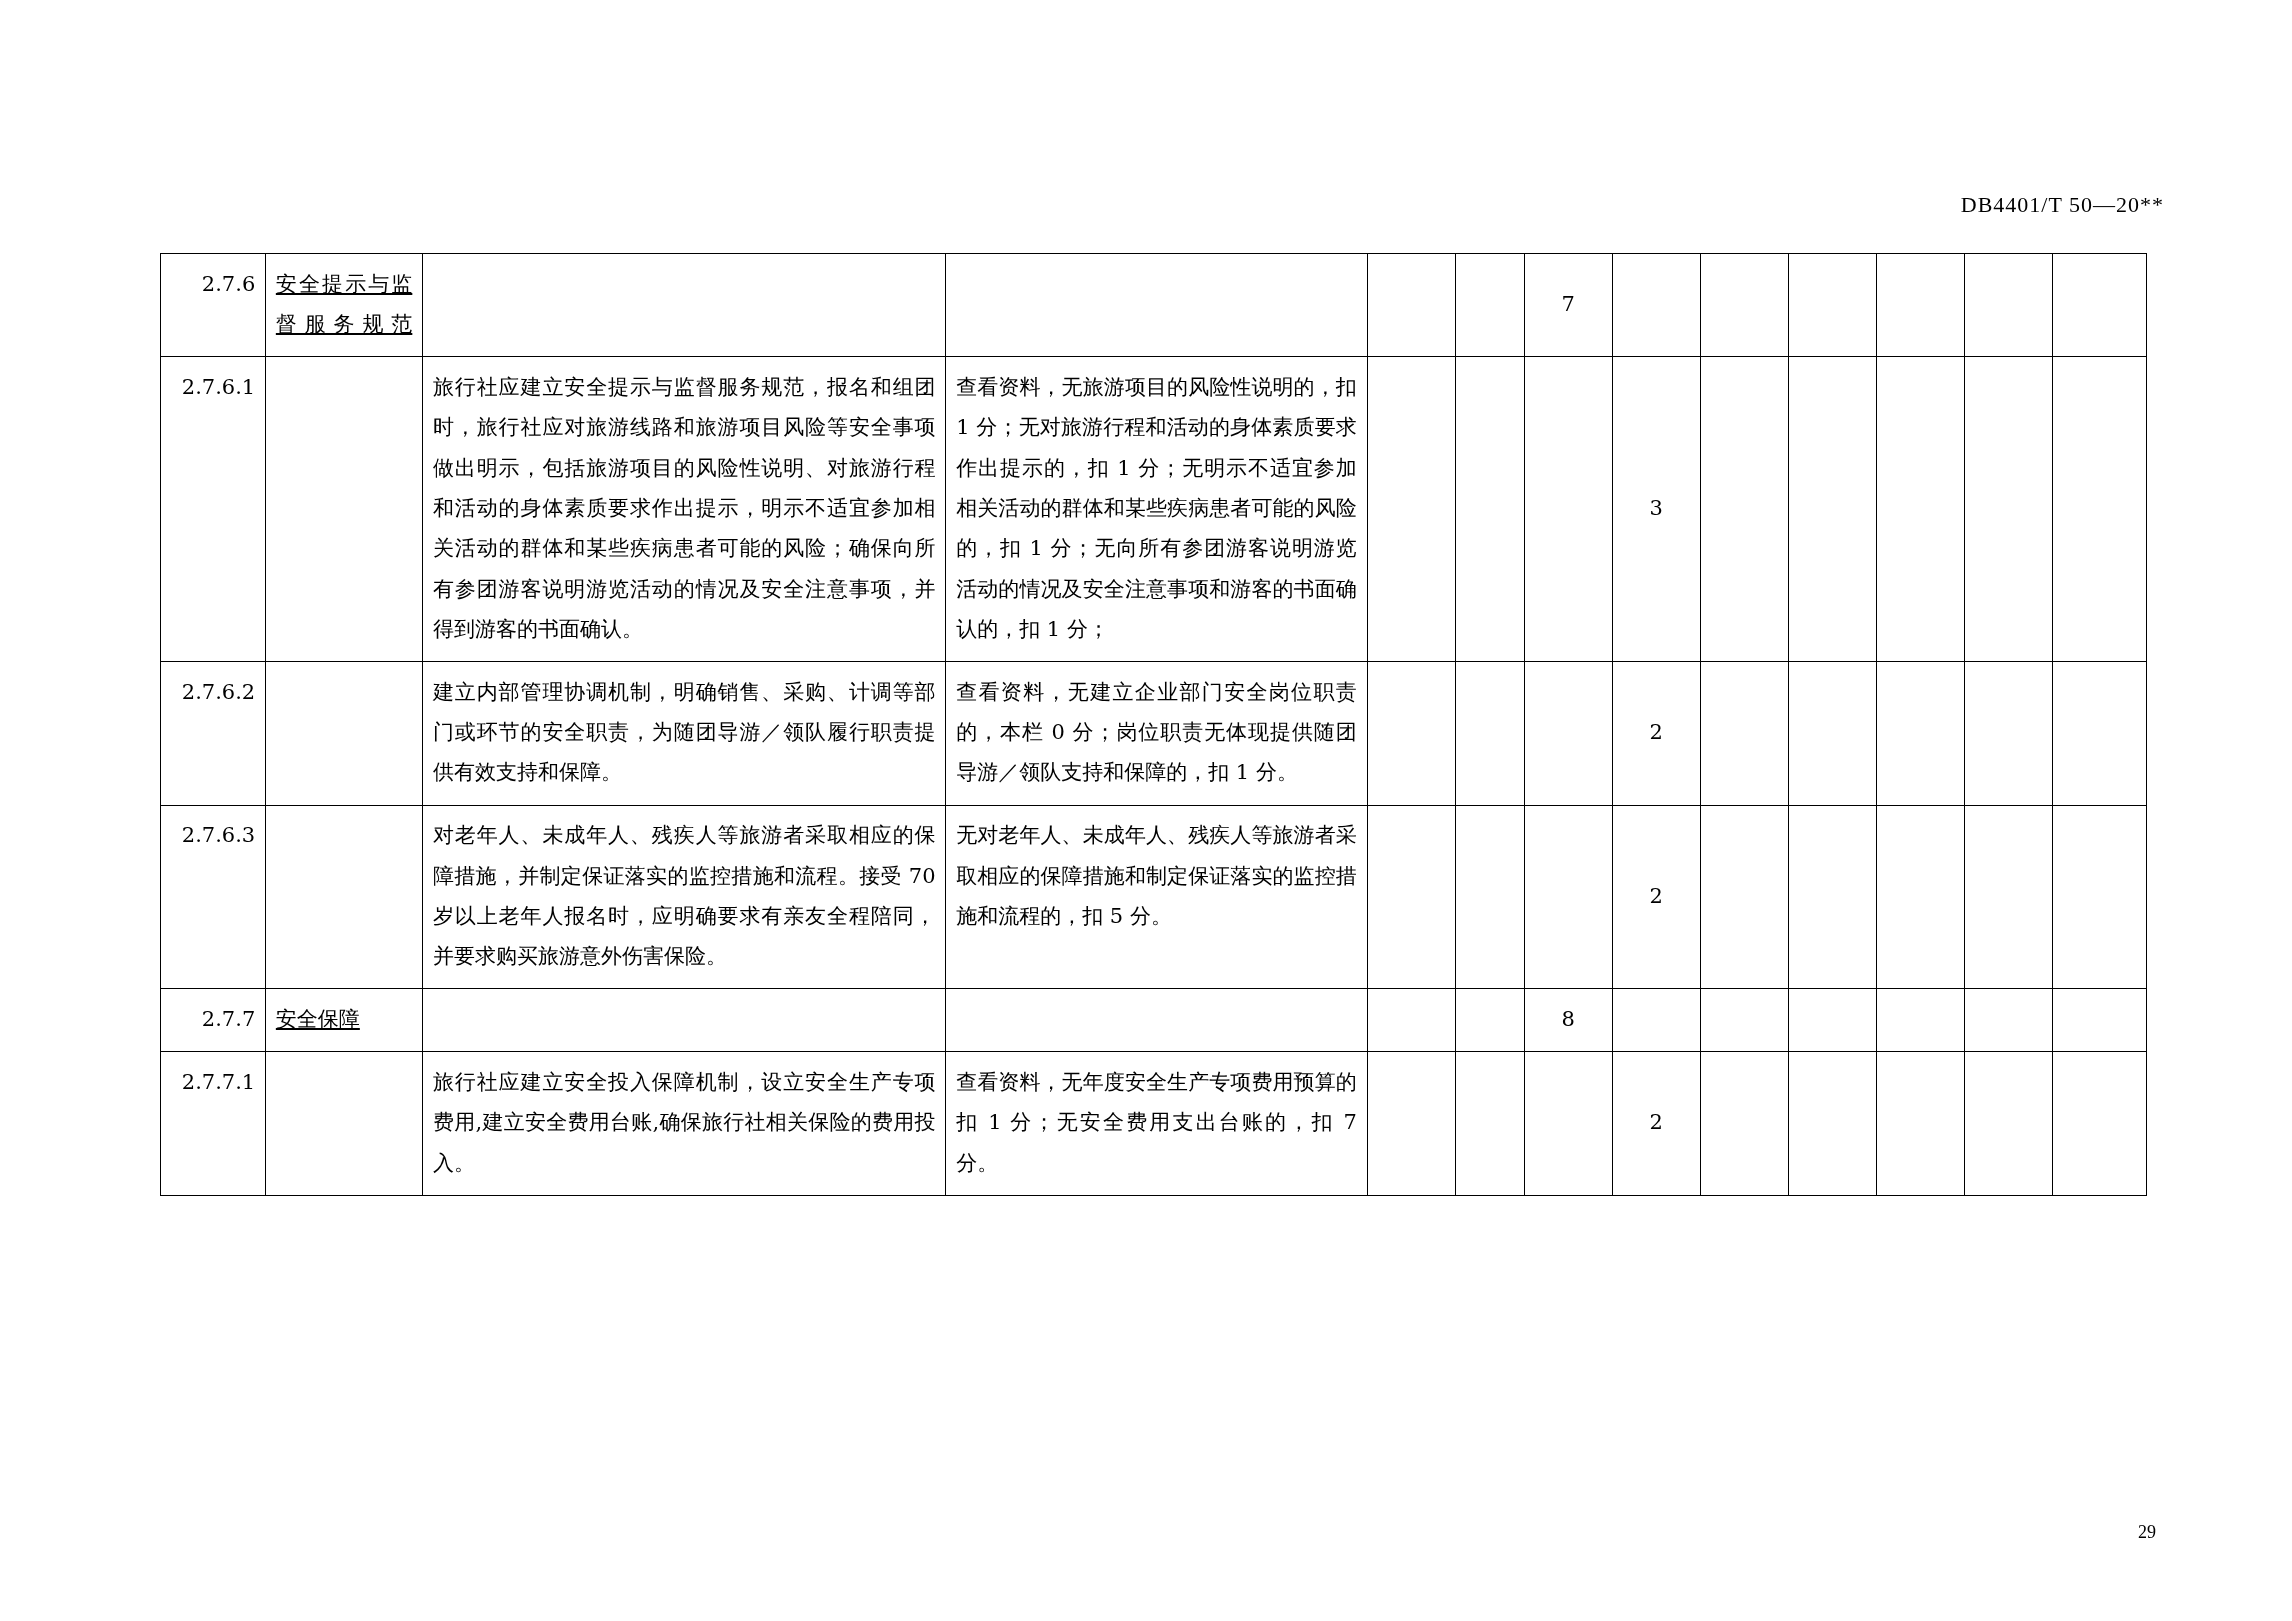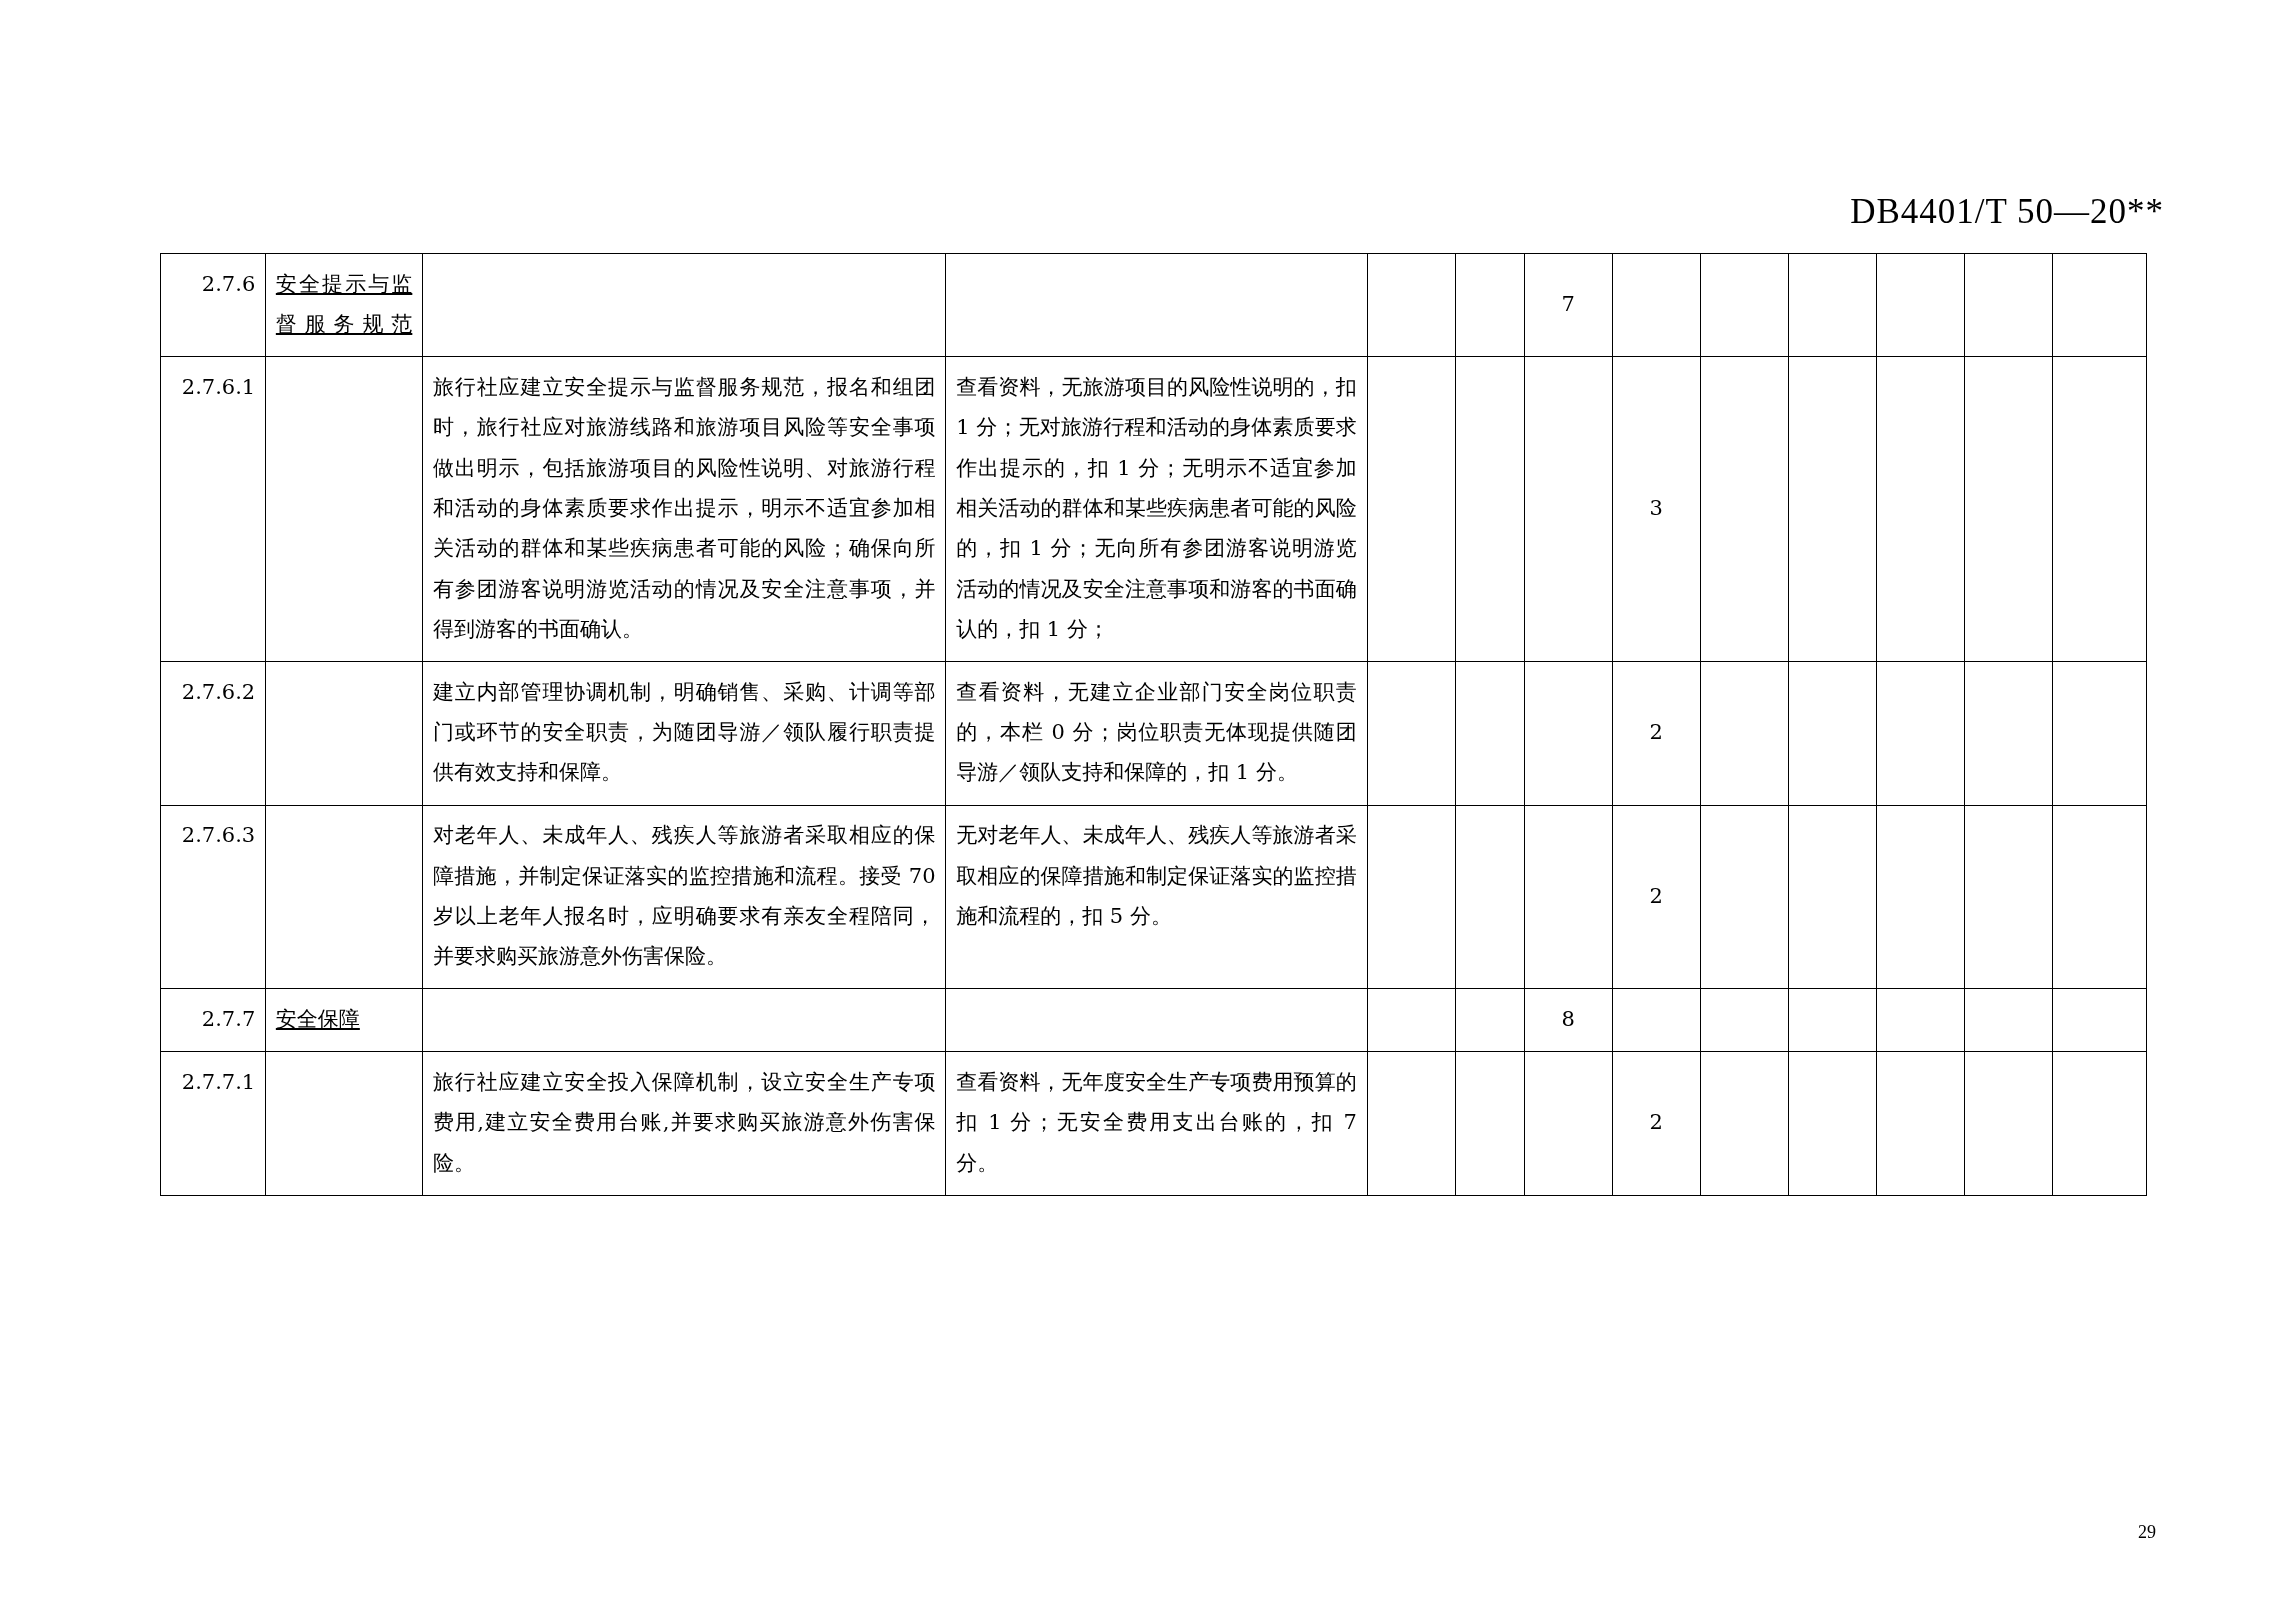--- a/index.html
+++ b/index.html
@@ -14,21 +14,21 @@
     background: #ffffff;
     font-family: "Liberation Serif", "DejaVu Serif", serif;
     color: #000000;
     box-sizing: border-box;
   }
   .header {
     position: absolute;
     top: 192px;
     right: 129px;
     font-family: "Liberation Serif", "DejaVu Serif", serif;
-    font-size: 35px;
+    font-size: 22px;
     letter-spacing: 1px;
     white-space: nowrap;
   }
   .table-wrap {
     position: absolute;
     top: 253px;
     left: 160px;
     width: 1987px;
   }
   table.doc-table {
@@ -176,21 +176,21 @@
           <td class="c-score"></td>
           <td class="c-score"></td>
           <td class="c-score"></td>
           <td class="c-score"></td>
           <td class="c-score"></td>
         </tr>
 
         <tr>
           <td class="c-num">2.7.7.1</td>
           <td class="c-name"></td>
-          <td class="c-req">旅行社应建立安全投入保障机制，设立安全生产专项费用,建立安全费用台账,并要求购买旅游意外伤害保险。</td>
+          <td class="c-req">旅行社应建立安全投入保障机制，设立安全生产专项费用,建立安全费用台账,确保旅行社相关保险的费用投入。</td>
           <td class="c-method">查看资料，无年度安全生产专项费用预算的扣 1 分；无安全费用支出台账的，扣 7 分。</td>
           <td class="c-score"></td>
           <td class="c-score"></td>
           <td class="c-score"></td>
           <td class="c-score center-mid">2</td>
           <td class="c-score"></td>
           <td class="c-score"></td>
           <td class="c-score"></td>
           <td class="c-score"></td>
           <td class="c-score"></td>

